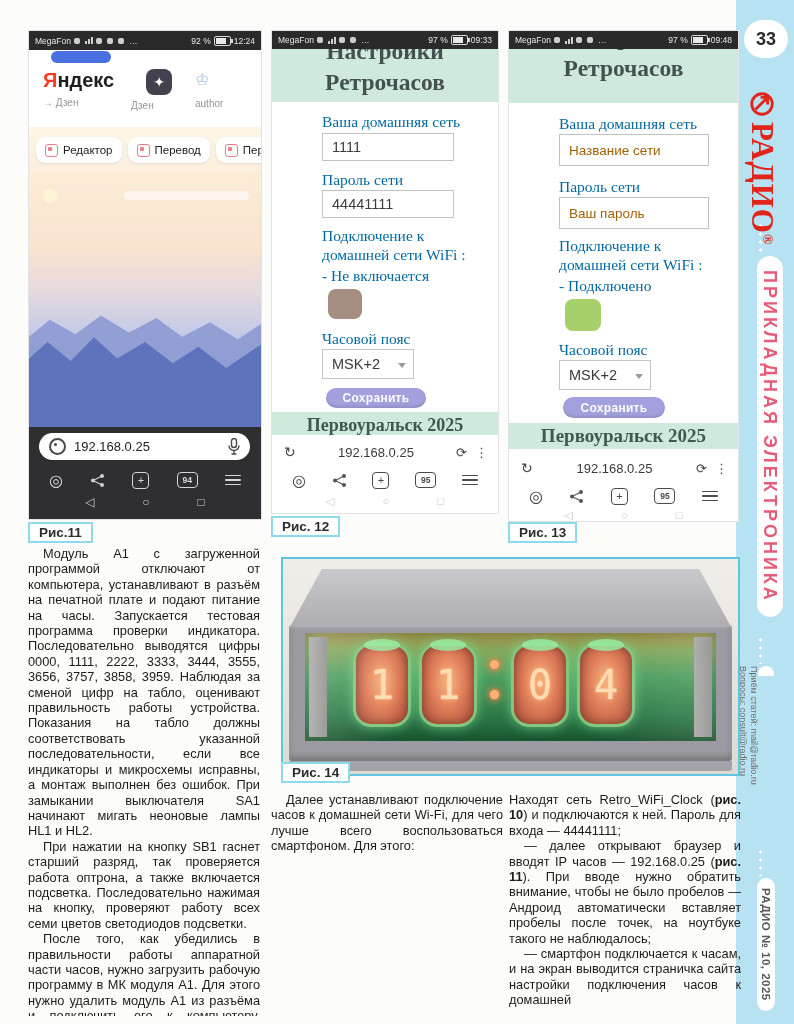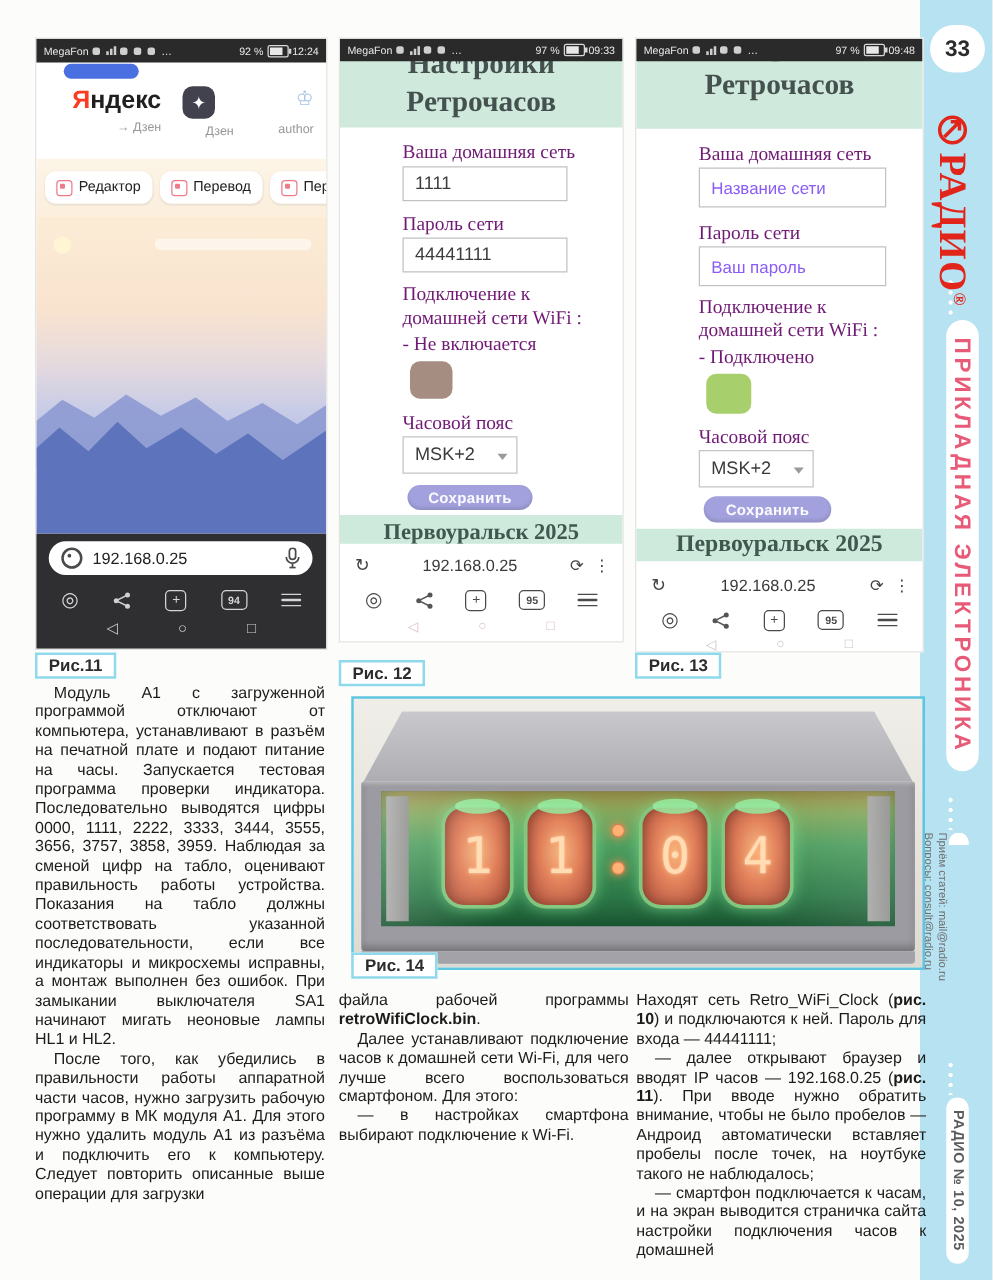--- a/index.html
+++ b/index.html
@@ -30,21 +30,21 @@
   .sbar .sp{flex:1;}
   .chip{width:6px;height:6px;border-radius:2px;background:#cfcfcf;display:inline-block;margin-right:2px;}
   .bars{display:inline-flex;align-items:flex-end;gap:1px;}
   .bars i{display:block;width:2px;background:#cfcfcf;}
   .batt{width:15px;height:8px;border:1px solid #d8d8d8;border-radius:2px;position:relative;}
   .batt:before{content:"";position:absolute;left:1px;top:1px;bottom:1px;width:70%;background:#e8e8e8;}
   .batt:after{content:"";position:absolute;right:-3px;top:2px;width:2px;height:4px;background:#d8d8d8;}
   .caption{position:absolute;background:#fff;border:2px solid #8fd9ec;padding:1px 9px;
            font-weight:bold;font-size:13.5px;color:#2c2c2c;}
   
-  .ycol{position:absolute;text-align:right;color:#999;}
+  .ycol{position:absolute;text-align:left;color:#999;}
   .ylogo{font-weight:bold;font-size:20px;color:#1f1f1f;}
   .ylogo .ja{color:#fa3c22;}
   .ysub{font-size:10px;color:#979797;margin-top:5px;}
   .zicon{width:26px;height:26px;border-radius:8px;background:#42424e;color:#fff;display:flex;
          align-items:center;justify-content:center;font-size:14px;margin:0 auto;}
   .creamband{position:absolute;left:0;right:0;top:96px;height:46px;
              background:linear-gradient(#fdf5e7,#fbeedd);}
   .ybtnrow{position:absolute;left:7px;top:106px;display:flex;gap:6px;}
   .ybtn{height:26px;background:#fff;border-radius:9px;display:flex;align-items:center;gap:5px;
         padding:0 9px;font-size:11.5px;color:#222;box-shadow:0 1px 2px rgba(0,0,0,.10);}
@@ -72,24 +72,24 @@
            align-items:center;justify-content:center;font-size:11px;line-height:1;}
   .tabbox{min-width:17px;height:14px;border:1.6px solid currentColor;border-radius:4px;display:flex;
           align-items:center;justify-content:center;font-size:8.5px;font-weight:bold;padding:0 1px;}
   .burger{width:16px;height:11px;display:flex;flex-direction:column;justify-content:space-between;}
   .burger i{display:block;height:1.8px;background:currentColor;border-radius:1px;}
   .navrow{position:absolute;left:0;right:0;display:flex;justify-content:center;gap:48px;font-size:12px;}
   
   .mintheader{position:absolute;left:0;right:0;background:#cfe9dc;text-align:center;z-index:1;
               font-family:"Liberation Serif",serif;font-weight:bold;font-size:23.5px;line-height:31px;
               color:#44514f;overflow:hidden;}
-  .slabel{position:absolute;left:50px;font-family:"Liberation Serif",serif;font-size:15.5px;color:#701a75;}
+  .slabel{position:absolute;left:50px;font-family:"Liberation Serif",serif;font-size:15.5px;color:#0369a1;}
   .sinput{position:absolute;left:50px;border:1px solid #c2c2c2;background:#fff;font-size:14.5px;
           color:#3c3c3c;display:flex;align-items:center;padding-left:9px;box-sizing:border-box;}
-  .sinput.ph{font-size:13.5px;color:#8b5cf6;}
+  .sinput.ph{font-size:13.5px;color:#a16207;}
   .swatch{position:absolute;left:56px;border-radius:8px;}
   .tzsel{position:absolute;left:50px;width:92px;height:30px;border:1px solid #c4c4c4;background:#fff;
          display:flex;align-items:center;padding-left:9px;box-sizing:border-box;font-size:14.5px;color:#3a3a3a;}
   .tzsel:after{content:"";position:absolute;right:7px;top:13px;border-left:4px solid transparent;
                border-right:4px solid transparent;border-top:5px solid #9a9a9a;}
   .savebtn{position:absolute;border-radius:11px;background:#a3a1dd;color:#fbfbff;font-weight:bold;
            font-size:12px;display:flex;align-items:center;justify-content:center;letter-spacing:.3px;
            box-shadow:inset 0 -2px 3px rgba(0,0,0,.12);}
   .mintfoot{position:absolute;left:0;right:0;background:#cdeadd;text-align:center;overflow:hidden;
             font-family:"Liberation Serif",serif;font-weight:bold;color:#41584f;}
@@ -297,21 +297,21 @@
           <i></i>
           <i></i>
         </span>
     </div>
     <div class="navrow" style="top:464px;color:#dcc2c2;font-size:11px">
       <span>◁</span>
       <span>○</span>
       <span>□</span>
     </div>
   </div>
-  <div class="caption" style="left:271px;top:528px">Рис. 12</div>
+  <div class="caption" style="left:271px;top:516px">Рис. 12</div>
 
   <div class="phone" style="left:508px;top:30px;width:229px;height:490px">
     <div class="mintheader" style="top:4px;height:68px">
       <div style="margin-top:-13px">
         <div>Настройки</div>
         <div>Ретрочасов</div>
       </div>
     </div>
     <div class="sbar" style="height:18px">
       <span>MegaFon</span>
@@ -396,26 +396,25 @@
           <span class="digit">4</span>
         </div>
     </div>
     <div class="glass"></div>
     <div class="lip"></div>
   </div>
   <div class="caption" style="left:281px;top:762px;z-index:3">Рис. 14</div>
 
   <div class="colbody" style="left:28px;top:546px;height:470px">
       <p class="ind"><span>Модуль А1 с загруженной программой отключают от компьютера, устанавливают в разъём на печатной плате и подают питание на часы. Запускается тестовая программа проверки индикатора. Последовательно выводятся цифры 0000, 1111, 2222, 3333, 3444, 3555, 3656, 3757, 3858, 3959. Наблюдая за сменой цифр на табло, оценивают правильность работы устройства. Показания на табло должны соответствовать указанной последовательности, если все индикаторы и микросхемы исправны, а монтаж выполнен без ошибок. При замыкании выключателя SA1 начинают мигать неоновые лампы HL1 и HL2.</span></p>
+      <p class="ind"><span>При нажатии на кнопку SB1 гаснет старший разряд, так проверяется работа оптрона, а также включается подсветка. Последовательно нажимая на кнопку, проверяют работу всех семи цветов светодиодов подсветки.</span></p>
       <p class="ind"><span>После того, как убедились в правильности работы аппаратной части часов, нужно загрузить рабочую программу в МК модуля А1. Для этого нужно удалить модуль А1 из разъёма и подключить его к компьютеру. Следует повторить описанные выше операции для загрузки</span></p>
     </div>
   <div class="colbody" style="left:271px;top:792px;height:226px">
-      <p><span>файла рабочей программы </span><span class="b">retroWifiClock.bin</span><span>.</span></p>
       <p class="ind"><span>Далее устанавливают подключение часов к домашней сети Wi-Fi, для чего лучше всего воспользоваться смартфоном. Для этого:</span></p>
-      <p class="ind"><span>— в настройках смартфона выбирают подключение к Wi-Fi.</span></p>
     </div>
   <div class="colbody" style="left:509px;top:792px;height:226px">
       <p><span>Находят сеть Retro_WiFi_Clock (</span><span class="b">рис. 10</span><span>) и подключаются к ней. Пароль для входа — 44441111;</span></p>
       <p class="ind"><span>— далее открывают браузер и вводят IP часов — 192.168.0.25 (</span><span class="b">рис. 11</span><span>). При вводе нужно обратить внимание, чтобы не было пробелов — Андроид автоматически вставляет пробелы после точек, на ноутбуке такого не наблюдалось;</span></p>
       <p class="ind"><span>— смартфон подключается к часам, и на экран выводится страничка сайта настройки подключения часов к домашней</span></p>
     </div>
 
 </div>
 
 </body></html>

